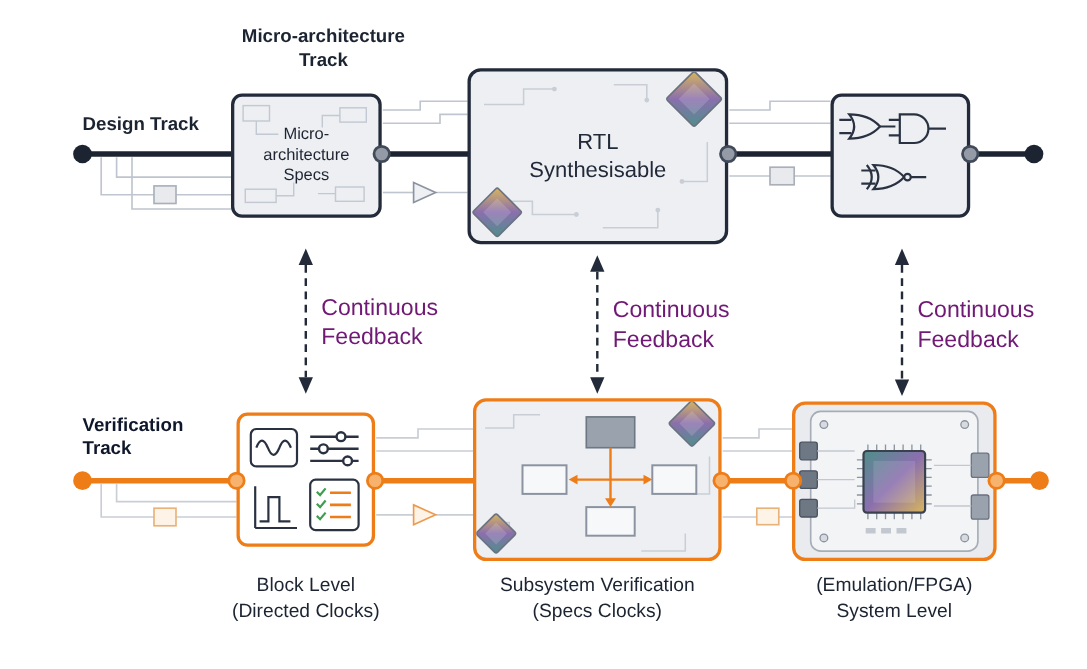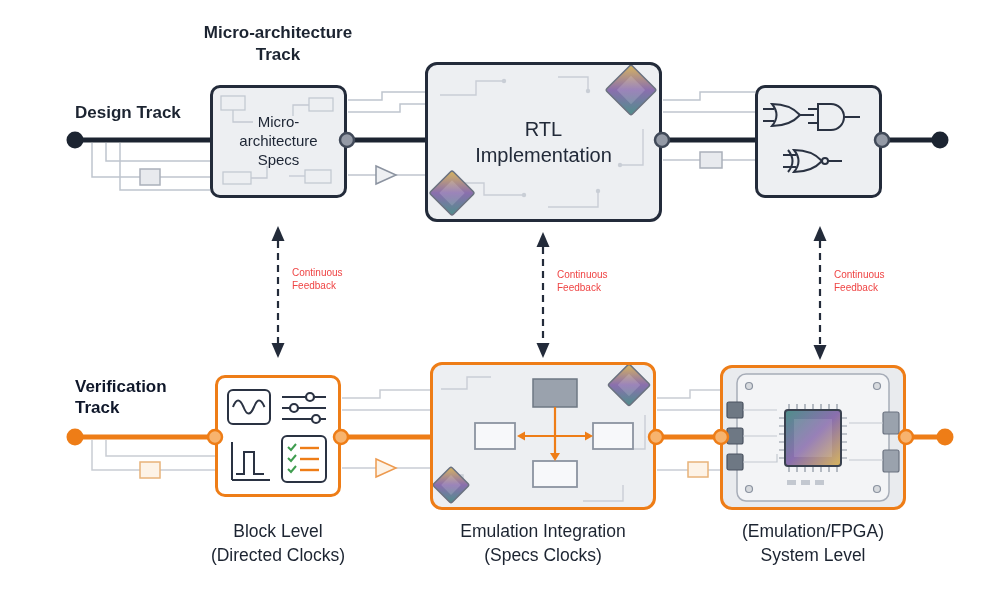--- a/index.html
+++ b/index.html
@@ -5,26 +5,26 @@
   html,body{margin:0;padding:0;background:#ffffff;font-family:"Liberation Sans",sans-serif;}
   .canvas{position:relative;width:988px;height:608px;background:#ffffff;overflow:hidden;}
   .layer{position:absolute;left:0;top:0;}
   #under-layer{z-index:0;}
   #over-layer{z-index:2;}
   .box{position:absolute;box-sizing:border-box;display:flex;align-items:center;justify-content:center;z-index:1;}
   .box .decor{position:absolute;inset:0;width:100%;height:100%;}
   .box .boxtext{position:relative;z-index:1;text-align:center;color:#1d2534;}
   .design-box{border:3px solid #232b3a;background:#edeff2;border-radius:10px;}
   .verif-box{border:3px solid #ee7d17;border-radius:12px;}
-  .title{position:absolute;text-align:center;font-size:17px;font-weight:600;color:#1c2431;line-height:1.3;z-index:3;}
+  .title{position:absolute;text-align:center;font-size:17px;font-weight:600;color:#1c2431;line-height:1.3;z-index:3;margin-left:16px;}
   .title span{display:block;}
   .caption{position:absolute;text-align:center;font-size:17.5px;font-weight:500;color:#1c2431;line-height:1.35;z-index:3;}
   .caption span{display:block;}
   .track-label{position:absolute;font-size:17px;font-weight:700;line-height:1.25;z-index:3;}
-  .feedback-label{position:absolute;font-size:10px;color:#ef4444;line-height:1.3;z-index:3;}
+  .feedback-label{position:absolute;font-size:21px;color:#701a75;line-height:1.3;z-index:3;}
   .feedback-label span{display:block;}
 </style>
 </head>
 <body>
 
 <div class="canvas">
 
   <svg id="under-layer" class="layer" width="988" height="608" viewBox="0 0 988 608">
 
     <line x1="75" y1="140" x2="940" y2="140" stroke="#1c2431" stroke-width="5"></line>
@@ -156,21 +156,21 @@
       </g>
       <g transform="translate(203,25) rotate(45)">
         <rect x="-18" y="-18" width="36" height="36" rx="2" fill="url(#chipA)" stroke="#6b7280" stroke-width="1.5"></rect>
         <rect x="-10" y="-10" width="20" height="20" fill="#ffffff" opacity="0.15"></rect>
       </g>
       <g transform="translate(24,128) rotate(45)">
         <rect x="-16" y="-16" width="32" height="32" rx="2" fill="url(#chipA)" stroke="#6b7280" stroke-width="1.5"></rect>
         <rect x="-9" y="-9" width="18" height="18" fill="#ffffff" opacity="0.15"></rect>
       </g>
     </svg>
-    <div class="boxtext" style="width:165px;font-size:20px;font-weight:500;line-height:1.3;color:#222a39;">RTL Implementation</div>
+    <div class="boxtext" style="width:165px;font-size:20px;font-weight:500;line-height:1.3;color:#222a39;">RTL Synthesisable</div>
   </div>
 
   <div class="box design-box" style="left:755px;top:85px;width:127px;height:113px;">
     <svg class="decor" viewBox="0 0 121 107" preserveAspectRatio="none">
       <g stroke="#2a3242" stroke-width="2" fill="#edeff2">
         <path d="M14,16 Q23,27 14,38 Q32,38 42,27 Q32,16 14,16 Z"></path>
         <path d="M60,16 h13 a13,13 0 0 1 0,26 h-13 z"></path>
         <path d="M36,62 Q45,73 36,84 Q54,84 64,73 Q54,62 36,62 Z"></path>
         <path d="M30,62 Q39,73 30,84" fill="none"></path>
         <circle cx="67" cy="73" r="3"></circle>
@@ -305,21 +305,21 @@
           <rect x="92" y="112" width="9" height="5"></rect>
       </g>
     </svg>
   </div>
 
   <div class="caption" style="left:178px;top:520px;width:200px;">
     <span>Block Level</span>
     <span>(Directed Clocks)</span>
   </div>
   <div class="caption" style="left:413px;top:520px;width:260px;">
-    <span>Emulation Integration</span>
+    <span>Subsystem Verification</span>
     <span>(Specs Clocks)</span>
   </div>
   <div class="caption" style="left:703px;top:520px;width:220px;">
     <span>(Emulation/FPGA)</span>
     <span>System Level</span>
   </div>
 
   <svg id="over-layer" class="layer" width="988" height="608" viewBox="0 0 988 608">
     <circle cx="75" cy="140" r="8.5" fill="#1c2431"></circle>
     <circle cx="940" cy="140" r="8.5" fill="#1c2431"></circle>

